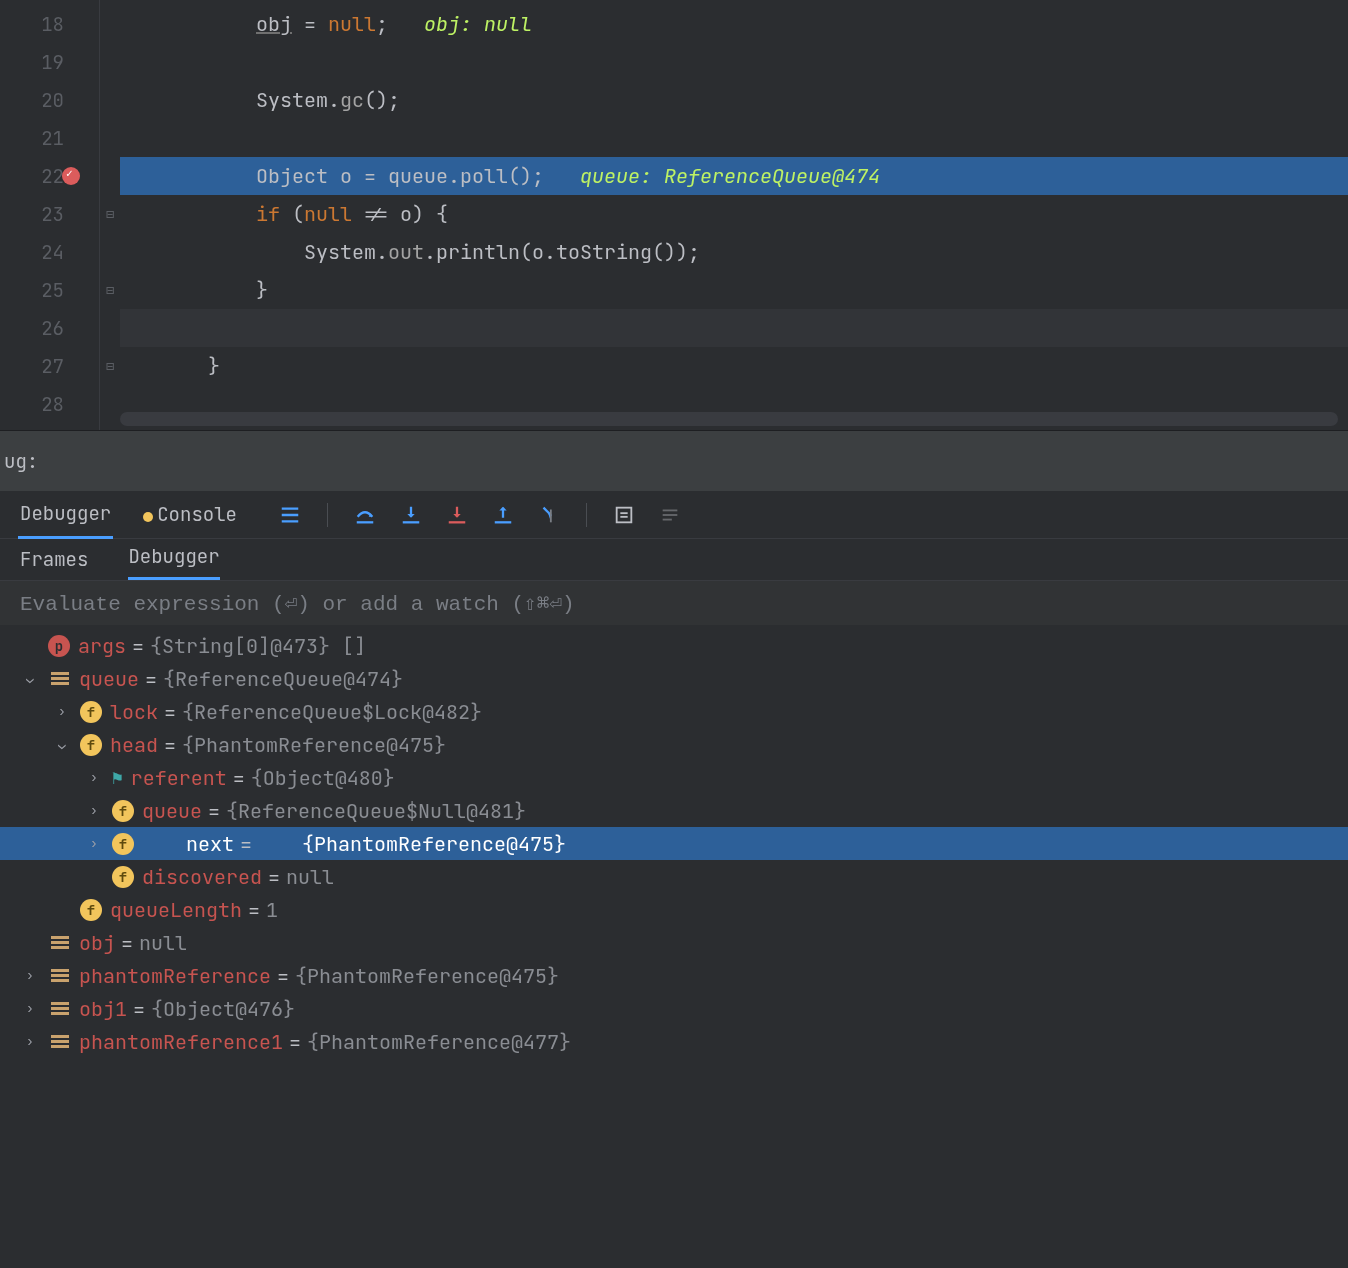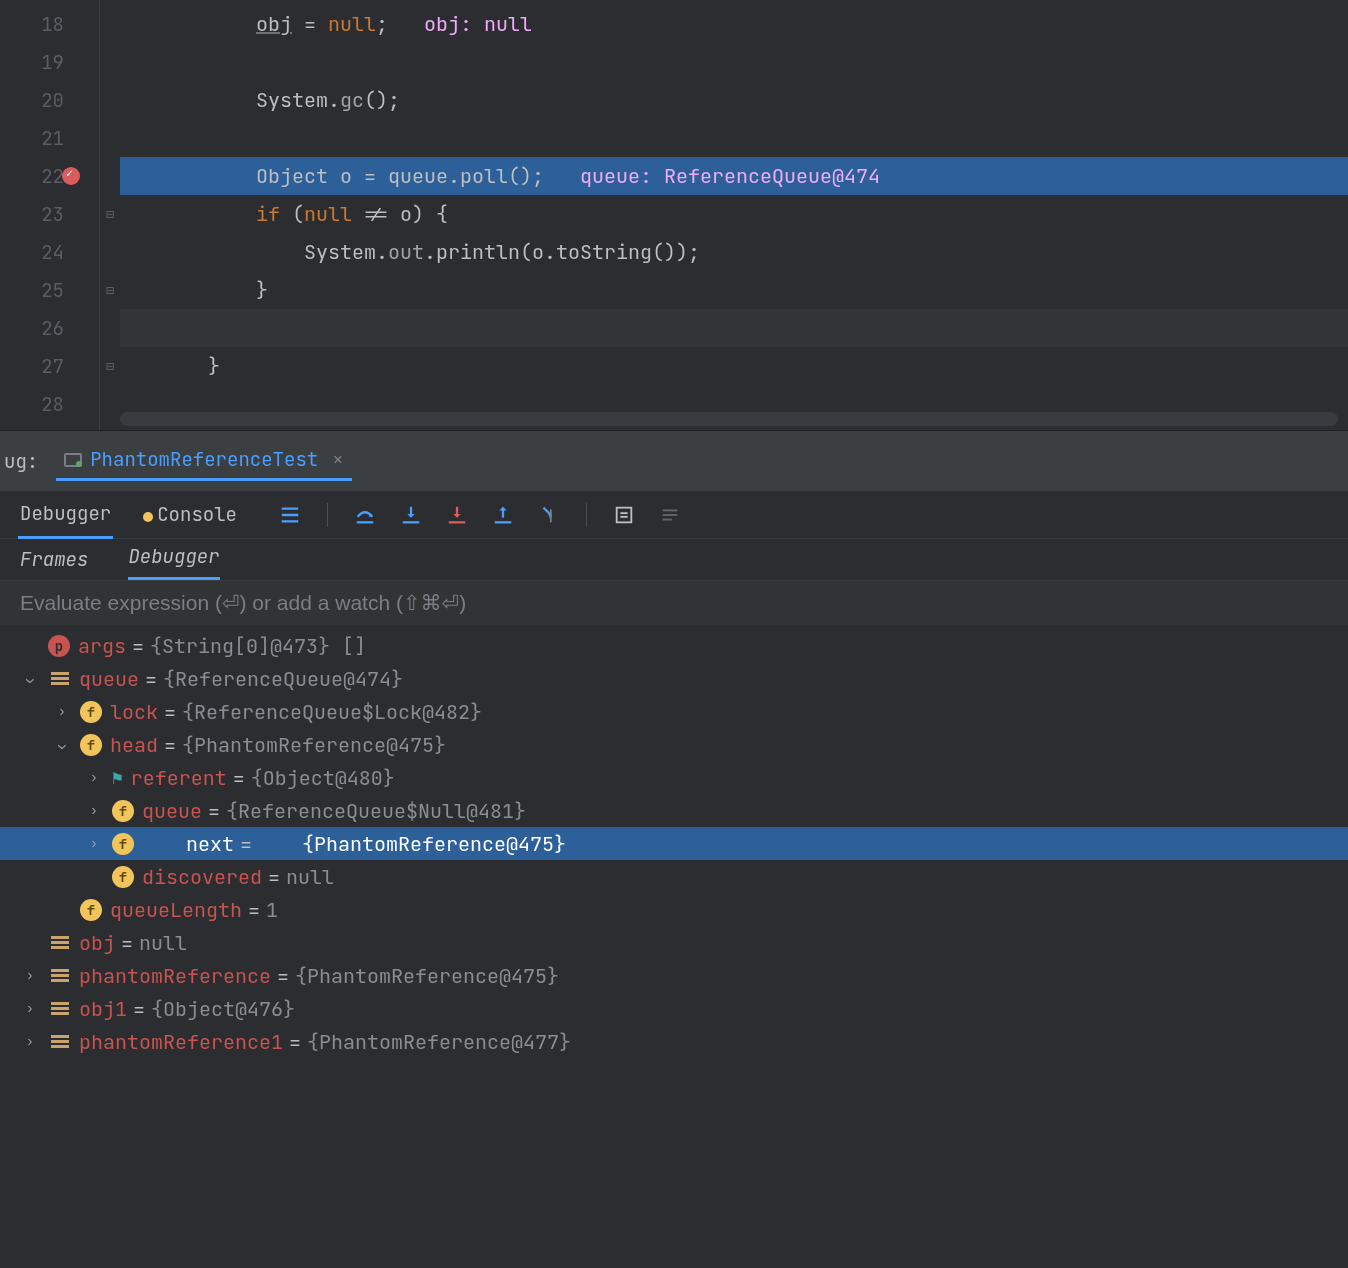--- a/index.html
+++ b/index.html
@@ -80,21 +80,21 @@
   align-items: center;
   white-space: pre;
   padding-left: 40px;
 }
 .code-line.hl { background: #2d6099; }
 .code-line.caret { background: #323438; }
 .kw { color: #cc7832; }
 .ident { color: #bcbec4; }
 .field { color: #a3a3a3; }
 .underline { text-decoration: underline; text-decoration-color: #707070; }
-.hint { color: #f0abfc; }
+.hint { color: #bef264; font-style: italic; }
 
 .hscroll {
   position: absolute;
   bottom: 4px;
   left: 120px;
   right: 10px;
   height: 14px;
   background: #393b40;
   border-radius: 7px;
 }
@@ -190,32 +190,32 @@
 
 .sub-tabs {
   height: 42px;
   display: flex;
   align-items: flex-end;
   padding-left: 20px;
   gap: 40px;
   font-size: 19px;
   border-bottom: 1px solid #393b40;
 }
-.sub-tab { padding-bottom: 8px; color: #bcbec4; cursor: pointer; font-style: italic; }
+.sub-tab { padding-bottom: 8px; color: #bcbec4; cursor: pointer; }
 .sub-tab.active { border-bottom: 3px solid #4a9eff; }
 
 .watch-input {
   height: 44px;
   background: #313335;
   display: flex;
   align-items: center;
   padding-left: 20px;
   color: #7a7e85;
   font-size: 21px;
-  font-family: Liberation Sans, sans-serif;
+  font-family: Liberation Mono, monospace;
 }
 
 .vars {
   font-size: 20px;
   padding-top: 4px;
 }
 .var-row {
   height: 33px;
   display: flex;
   align-items: center;
@@ -309,25 +309,20 @@
       <div class="code-line caret"></div>
       <div class="code-line"><span>    }</span></div>
       <div class="code-line"></div>
     </div>
   <div class="hscroll"></div>
 </div>
 
 <div class="debug-panel">
   <div class="debug-header">
     <span class="debug-label">ug:</span>
-    <div class="run-config">
-      <span class="app-icon"></span>
-      <span>PhantomReferenceTest</span>
-      <span class="close-x">×</span>
-    </div>
   </div>
 
   <div class="toolbar">
     <div class="tool-tab active">Debugger</div>
     <div class="tool-tab">
       <span class="console-dot"></span><span>Console</span>
     </div>
     <div class="tb-btn">
       <svg viewBox="0 0 24 24">
           <path d="M3 5h18M3 12h18M3 19h18" stroke="#4a9eff" stroke-width="2.5" fill="none"></path>

